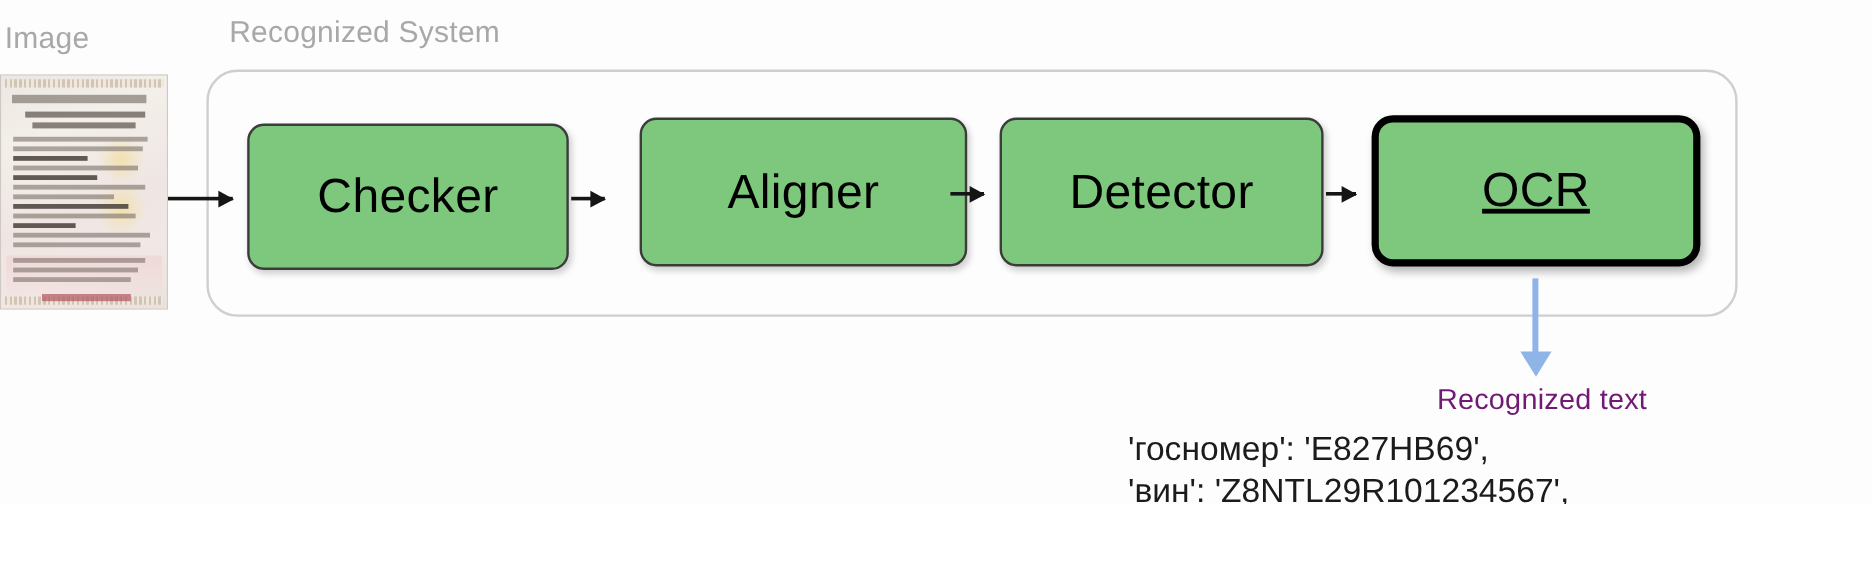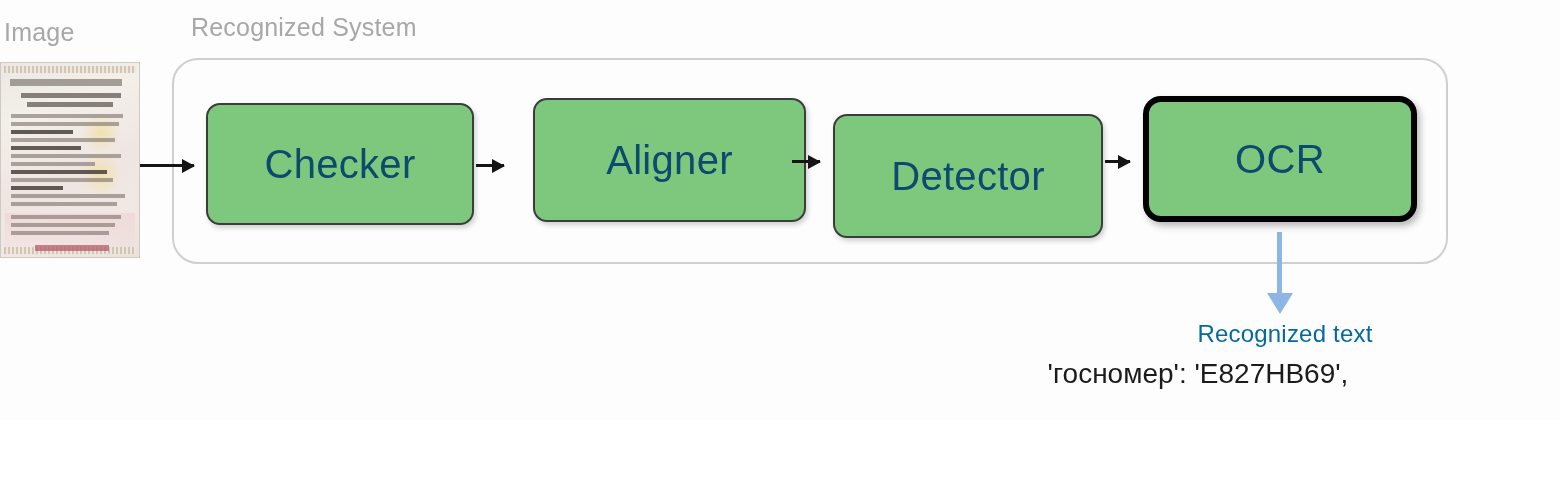--- a/index.html
+++ b/index.html
@@ -27,21 +27,21 @@
     font-weight: 400;
     letter-spacing: 0.2px;
     white-space: nowrap;
   }
   #caption-image  { left: 4px;   top: 18px; }
   #caption-system { left: 191px; top: 13px; }
   #caption-output {
     left: 1140px; top: 320px;
     width: 290px; text-align: center;
     font-size: 24px;
-    color: #0369a1;
+    color: #701a75;
   }
 
   
   #doc-photo {
     position: absolute;
     left: 0px; top: 62px;
     width: 140px; height: 196px;
     background: linear-gradient(160deg,#ece7e2 0%,#f3efe9 25%,#efe6e4 55%,#f1e8e6 78%,#e9e2dc 100%);
     border: 1px solid #cfc9c2;
     box-sizing: border-box;
@@ -105,34 +105,35 @@
   
   .stage {
     position: absolute;
     background: #7ec87e;
     border: 2px solid #3c3c3c;
     border-radius: 14px;
     box-sizing: border-box;
     display: flex;
     align-items: center;
     justify-content: center;
-    color: #0c4a6e;
+    color: #000000;
     font-size: 40px;
     font-weight: 400;
     letter-spacing: 0.3px;
     box-shadow: 2px 3px 5px rgba(0,0,0,.18);
   }
   .stage.emphasis {
     border: 6px solid #000000;
     border-radius: 18px;
     box-shadow: 3px 4px 7px rgba(0,0,0,.28);
+    text-decoration: underline;
   }
   #stage-0 { left: 206px;  top: 103px; width: 268px; height: 122px; }
   #stage-1 { left: 533px;  top: 98px;  width: 273px; height: 124px; }
-  #stage-2 { left: 833px;  top: 114px;  width: 270px; height: 124px; }
+  #stage-2 { left: 833px;  top: 98px;  width: 270px; height: 124px; }
   #stage-3 { left: 1143px; top: 96px;  width: 274px; height: 126px; }
 
   
   .arrow-h {
     position: absolute;
     height: 3px;
     background: #151515;
   }
   .arrow-h::after {
     content: "";
@@ -159,23 +160,23 @@
     position: absolute;
     left: -10.5px; bottom: -20px;
     border-top: 21px solid #8fb4e8;
     border-left: 13px solid transparent;
     border-right: 13px solid transparent;
   }
 
   
   #output-lines {
     position: absolute;
-    left: 896px; top: 356px;
+    left: 940px; top: 356px;
     width: 612px;
-    text-align: center;
+    text-align: left;
     padding-right: 8px;
     box-sizing: border-box;
     color: #1b1b1b;
     font-size: 28px;
     line-height: 35px;
     white-space: nowrap;
   }
   .output-line { display: block; }
 
   #redaction-bar {
@@ -239,17 +240,18 @@
   <div class="arrow-h" id="arrow-in"></div>
   <div class="arrow-h" id="arrow-0-1"></div>
   <div class="arrow-h" id="arrow-1-2"></div>
   <div class="arrow-h" id="arrow-2-3"></div>
   <div id="arrow-output"></div>
 
   <div class="caption" id="caption-output">Recognized text</div>
 
   <div id="output-lines">
     <span class="output-line">'госномер': 'E827HB69',</span>
+    <span class="output-line">'вин': 'Z8NTL29R101234567',</span>
   </div>
 
   <div id="redaction-bar"></div>
 
 </div>
 
 </body></html>

